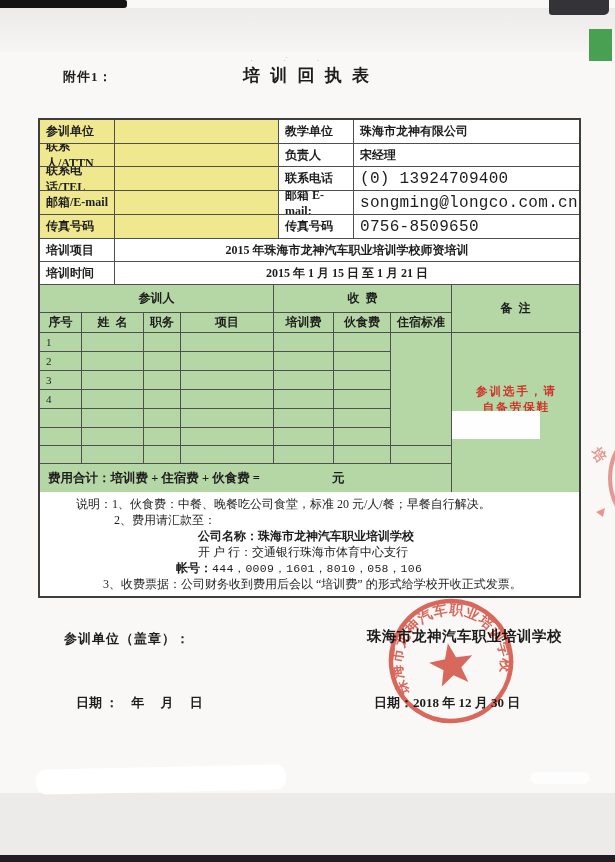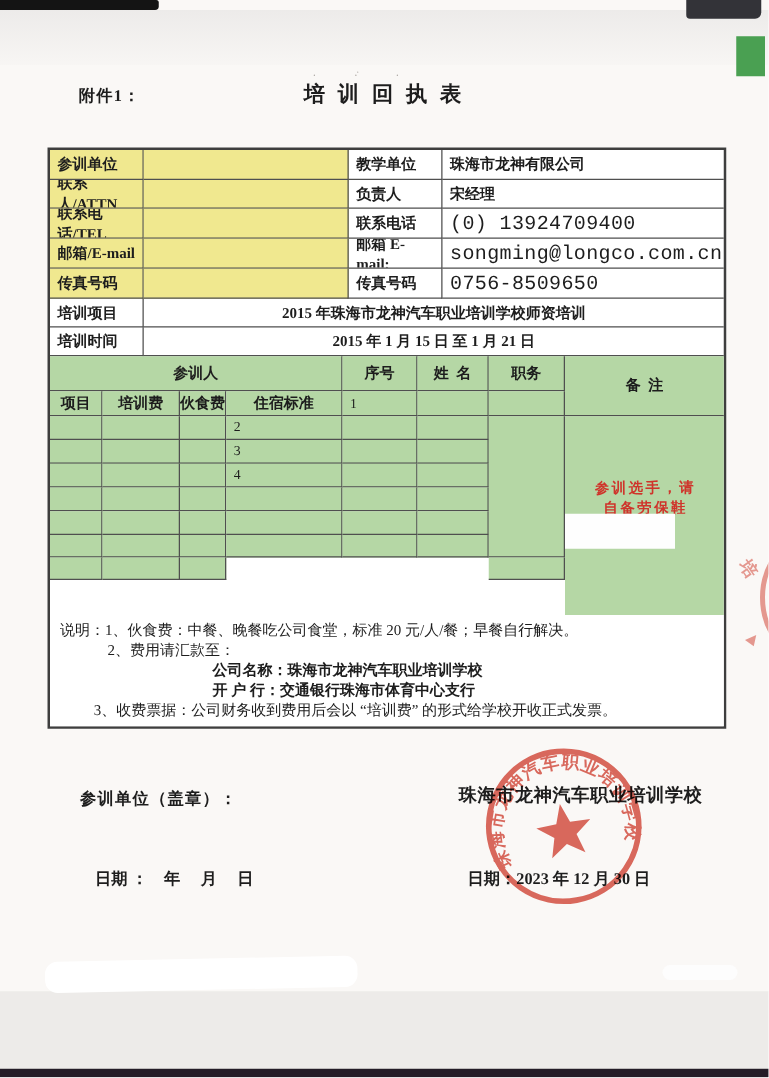--- a/index.html
+++ b/index.html
@@ -56,25 +56,25 @@
   .c-lodging-merge{grid-column:7;grid-row:3/9;}
   .c-lodging-last{grid-column:7;grid-row:9;}
   .c-remarks-data{grid-column:8;grid-row:3/11;border-right:none;border-bottom:none;position:relative;display:block;}
   .c-total{grid-column:1/8;grid-row:10;border-bottom:none;padding-left:8px;font-weight:600;font-size:12.5px;}
   .c-total .unit{margin-left:72px;font-weight:600;}
   .handwrite{position:absolute;left:24px;top:50px;color:#cf342b;font-size:11.5px;font-weight:bold;
     letter-spacing:2px;line-height:16px;transform:rotate(-.5deg);text-align:center;}
   .remark-patch{position:absolute;left:0;top:78px;width:88px;height:28px;background:#fefefe;}
 
   
-  .notes{border-top:none;padding:5px 8px 4px 8px;font-size:12px;line-height:15.9px;background:#fff;}
+  .notes{border-top:none;padding:5px 8px 4px 8px;font-size:12px;line-height:15.9px;background:#fff;margin-left:28px;}
   .notes div{white-space:pre;}
   .n2{padding-left:38px;}
   .n3{padding-left:122px;font-weight:600;}
-  .n4{padding-left:122px;font-weight:700;}
+  .n4{padding-left:122px;font-weight:400;}
   .n5{padding-left:100px;font-weight:600;}
   .n5 .mono{font-size:11.5px;}
   .n6{padding-left:27px;}
 
   
   .f-seal{position:absolute;left:64px;top:630px;font-size:13px;font-weight:600;letter-spacing:1px;}
   .f-school{position:absolute;left:367px;top:627px;font-size:14.5px;font-weight:bold;letter-spacing:.5px;}
   .f-date-left{position:absolute;left:76px;top:694px;font-size:13px;font-weight:600;white-space:pre;}
   .f-date-right{position:absolute;left:374px;top:694px;font-size:13px;font-weight:600;}
 
@@ -131,20 +131,21 @@
 
       <div class="cell ig">培训项目</div>
       <div class="cell ig nr span3 val">2015 年珠海市龙神汽车职业培训学校师资培训</div>
 
       <div class="cell ig">培训时间</div>
       <div class="cell ig nr span3 val">2015 年 1 月 15 日  至 1 月 21 日</div>
     </div>
 
     <div class="fee-grid">
       <div class="cell fg hdr c-participants">参训人</div>
+      <div class="cell fg hdr c-fees pre">收  费</div>
       <div class="cell fg hdr c-remarks-h pre">备  注</div>
 
       <div class="cell fg hdr">序号</div>
       <div class="cell fg hdr pre">姓  名</div>
       <div class="cell fg hdr">职务</div>
       <div class="cell fg hdr">项目</div>
       <div class="cell fg hdr">培训费</div>
       <div class="cell fg hdr">伙食费</div>
       <div class="cell fg hdr">住宿标准</div>
 
@@ -201,35 +202,40 @@
       <div class="cell fg c-lodging-last"></div>
 
       <div class="cell fg c-remarks-data">
         <div class="handwrite">
           <div>参训选手，请</div>
           <div>自备劳保鞋</div>
         </div>
         <div class="remark-patch"></div>
       </div>
 
+      <div class="cell fg c-total">
+        <span>费用合计：培训费 + 住宿费 + 伙食费 =</span>
+        <span class="unit">元</span>
+      </div>
     </div>
 
     <div class="notes">
       <div class="n1">说明：1、伙食费：中餐、晚餐吃公司食堂，标准 20 元/人/餐；早餐自行解决。</div>
       <div class="n2">2、费用请汇款至：</div>
       <div class="n3">公司名称：珠海市龙神汽车职业培训学校</div>
       <div class="n4">开 户 行：交通银行珠海市体育中心支行</div>
+      <div class="n5"><span>帐号：</span><span class="mono">444，0009，1601，8010，058，106</span></div>
       <div class="n6">3、收费票据：公司财务收到费用后会以 “培训费” 的形式给学校开收正式发票。</div>
     </div>
   </div>
 
   <div class="f-seal">参训单位（盖章）：</div>
   <div class="f-school">珠海市龙神汽车职业培训学校</div>
   <div class="f-date-left">日期 ：    年     月     日</div>
-  <div class="f-date-right">日期：2023 年 12 月 30 日</div>
+  <div class="f-date-right">日期：2018 年 12 月 30 日</div>
 
   <svg class="stamp" viewBox="0 0 138 138">
     <circle cx="69" cy="69" r="60" fill="none" stroke="#d64a3c" stroke-width="4.5"></circle>
     <path id="seal-arc" d="M 24,94 A 50,50 0 1 1 114,94" fill="none"></path>
     <text font-size="14" fill="#d64a3c" font-weight="bold" letter-spacing="1">
       <textPath href="#seal-arc" startOffset="2">珠海市龙神汽车职业培训学校</textPath>
     </text>
     <polygon fill="#d64a3c" points="69,51 74.6,66.3 90.9,66.9 78,76.9 82.5,92.6 69,83.5 55.5,92.6 60,76.9 47.1,66.9 63.4,66.3"></polygon>
   </svg>
 

